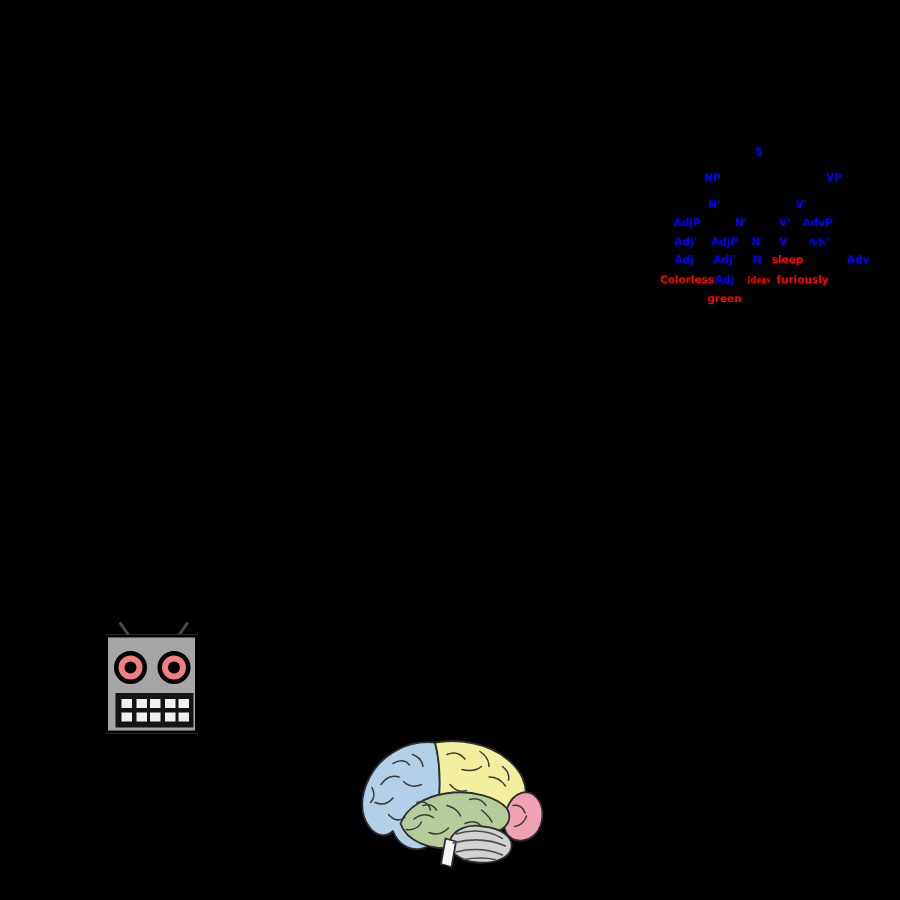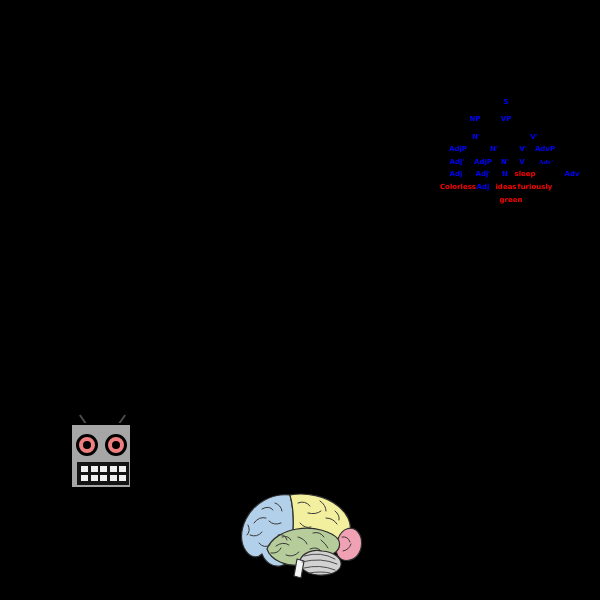--- a/index.html
+++ b/index.html
@@ -72,42 +72,42 @@
         <line x1="534" y1="141" x2="523" y2="144" stroke="#000000" stroke-width="1"></line>
         <line x1="534" y1="141" x2="545" y2="144" stroke="#000000" stroke-width="1"></line>
         <line x1="523" y1="153" x2="522" y2="157" stroke="#000000" stroke-width="1"></line>
         <line x1="522" y1="166" x2="525" y2="169" stroke="#000000" stroke-width="1"></line>
         <line x1="545" y1="153" x2="546" y2="157" stroke="#000000" stroke-width="1"></line>
         <line x1="546" y1="166" x2="546" y2="169" stroke="#000000" stroke-width="1"></line>
         <line x1="546" y1="178" x2="547" y2="182" stroke="#000000" stroke-width="1"></line>
       </svg>
   <span class="tree-node" style="left: 506px; top: 102px; color: rgb(0, 0, 255);">S</span>
       <span class="tree-node" style="left: 475px; top: 119px; color: rgb(0, 0, 255);">NP</span>
-      <span class="tree-node" style="left: 506px; top: 119px; color: rgb(0, 0, 255);">VP</span>
+      <span class="tree-node" style="left: 556px; top: 119px; color: rgb(0, 0, 255);">VP</span>
       <span class="tree-node" style="left: 476px; top: 137px; color: rgb(0, 0, 255);">N'</span>
       <span class="tree-node" style="left: 534px; top: 137px; color: rgb(0, 0, 255);">V'</span>
       <span class="tree-node" style="left: 458px; top: 149px; color: rgb(0, 0, 255);">AdjP</span>
       <span class="tree-node" style="left: 494px; top: 149px; color: rgb(0, 0, 255);">N'</span>
       <span class="tree-node" style="left: 523px; top: 149px; color: rgb(0, 0, 255);">V'</span>
       <span class="tree-node" style="left: 545px; top: 149px; color: rgb(0, 0, 255);">AdvP</span>
       <span class="tree-node" style="left: 457px; top: 162px; color: rgb(0, 0, 255);">Adj'</span>
       <span class="tree-node" style="left: 483px; top: 162px; color: rgb(0, 0, 255);">AdjP</span>
       <span class="tree-node" style="left: 505px; top: 162px; color: rgb(0, 0, 255);">N'</span>
       <span class="tree-node" style="left: 522px; top: 162px; color: rgb(0, 0, 255);">V</span>
       <span class="tree-node" style="left: 546px; top: 162px; color: rgb(0, 0, 255); font-family: Liberation Serif, serif;">Adv'</span>
       <span class="tree-node" style="left: 456px; top: 174px; color: rgb(0, 0, 255);">Adj</span>
       <span class="tree-node" style="left: 483px; top: 174px; color: rgb(0, 0, 255);">Adj'</span>
       <span class="tree-node" style="left: 505px; top: 174px; color: rgb(0, 0, 255);">N</span>
       <span class="tree-node" style="left: 525px; top: 174px; color: rgb(255, 0, 0); text-align: right;">sleep</span>
       <span class="tree-node" style="left: 572px; top: 174px; color: rgb(0, 0, 255);">Adv</span>
       <span class="tree-node" style="left: 458px; top: 187px; color: rgb(255, 0, 0);">Colorless</span>
       <span class="tree-node" style="left: 483px; top: 187px; color: rgb(0, 0, 255);">Adj</span>
-      <span class="tree-node" style="left: 506px; top: 187px; color: rgb(255, 0, 0);">ideas</span>
+      <span class="tree-node" style="left: 506px; top: 187px; color: rgb(255, 0, 0); font-family: Liberation Serif, serif;">ideas</span>
       <span class="tree-node" style="left: 535px; top: 187px; color: rgb(255, 0, 0);">furiously</span>
-      <span class="tree-node" style="left: 483px; top: 200px; color: rgb(255, 0, 0); margin-left: 28px;">green</span>
+      <span class="tree-node" style="left: 483px; top: 200px; color: rgb(255, 0, 0);">green</span>
     </div>
 
   <div id="robot">
     <div class="antenna" id="antenna-left" style="background: rgb(74, 74, 74);"></div>
     <div class="antenna" id="antenna-right" style="background: rgb(74, 74, 74);"></div>
     <div id="robot-head" style="background: rgb(166, 166, 166); border-color: rgb(0, 0, 0);">
       <div class="robot-eye" id="eye-left" style="background: rgb(240, 128, 128); border-color: rgb(0, 0, 0);">
         <div class="pupil" style="background: rgb(0, 0, 0);"></div>
       </div>
       <div class="robot-eye" id="eye-right" style="background: rgb(240, 128, 128); border-color: rgb(0, 0, 0);">

